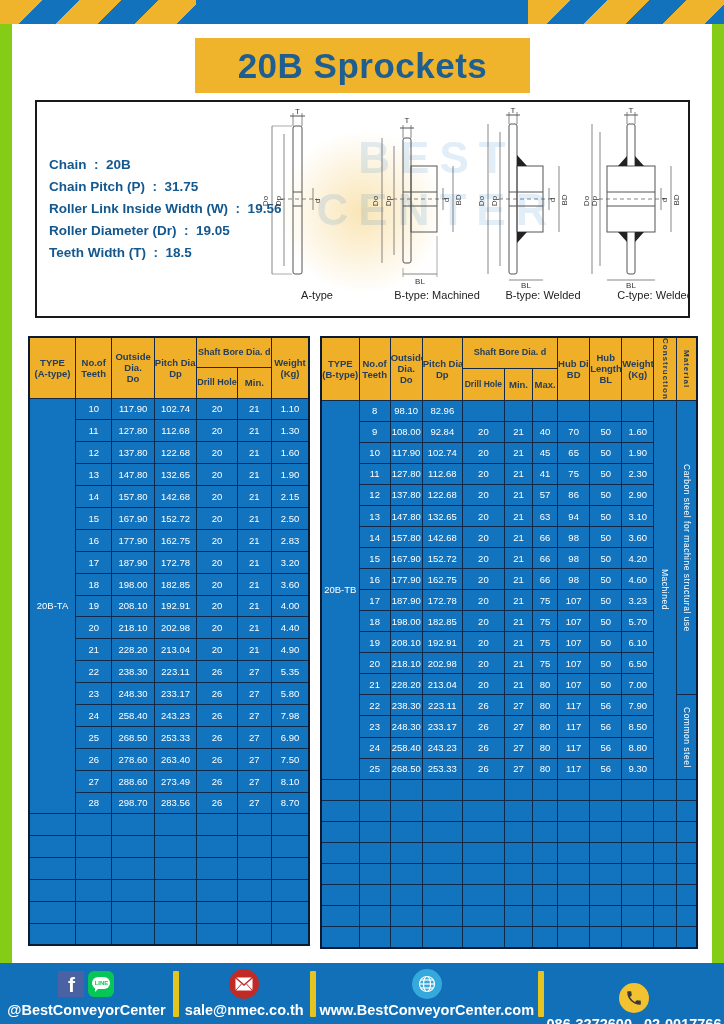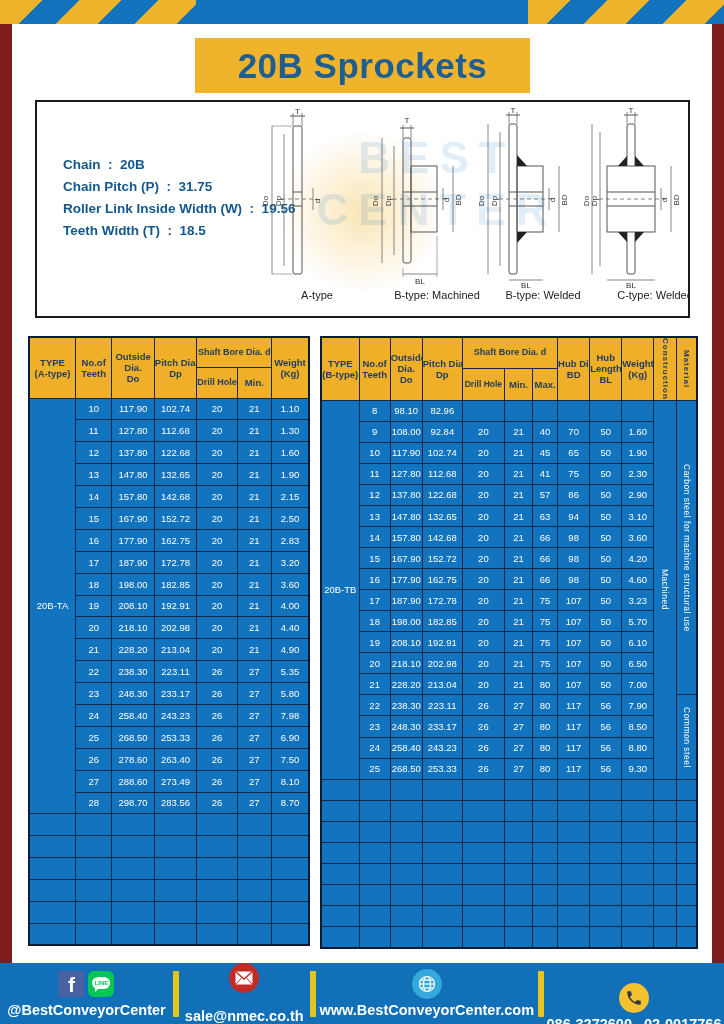--- a/index.html
+++ b/index.html
@@ -1,37 +1,37 @@
 <!DOCTYPE html>
 <html><head>
 <meta charset="utf-8">
 <style>
   html,body{margin:0;padding:0;background:#e9e9e9;}
-  .page{position:relative;width:724px;height:1024px;background:#7f1d1d;overflow:hidden;
+  .page{position:relative;width:724px;height:1024px;background:#84cc16;overflow:hidden;
         font-family:"Liberation Sans",sans-serif;}
   
   .hazard{position:absolute;top:0;left:0;width:724px;height:24px;background:#1273BC;}
   .stripes{position:absolute;top:0;height:24px;
            background:repeating-linear-gradient(135deg,#F0B42C 0 30px,#1273BC 30px 56px);}
   .stripes.left{left:0;width:196px;}
   .stripes.right{left:528px;width:196px;}
   
   .content{position:absolute;left:12px;top:24px;width:700px;height:939px;background:#ffffff;}
   
   .title-banner{position:absolute;left:183px;top:14px;width:335px;height:55px;background:#F0B42C;
                 display:flex;align-items:center;justify-content:center;}
   .title-banner span{font-size:35px;font-weight:800;color:#1F5E90;letter-spacing:.5px;}
   
   .spec-box{position:absolute;left:23px;top:76px;width:651px;height:214px;border:2px solid #1a1a1a;background:#fff;overflow:hidden;}
   .watermark{position:absolute;left:150px;top:30px;width:500px;text-align:center;
              font-weight:800;font-size:44px;line-height:52px;letter-spacing:10px;
              color:rgba(23,115,190,0.13);pointer-events:none;}
   .wm-glow{position:absolute;left:240px;top:30px;width:170px;height:160px;border-radius:50%;
            background:radial-gradient(circle,rgba(240,180,44,0.35) 0%,rgba(240,180,44,0) 70%);}
-  .spec-lines{position:absolute;left:26px;top:52px;}
+  .spec-lines{position:absolute;left:12px;top:52px;}
   .spec-line{font-size:13.5px;font-weight:700;color:#14588E;line-height:22px;white-space:pre;}
   .diagram{position:absolute;top:6px;width:100px;display:flex;flex-direction:column;align-items:center;}
   .diagram svg{display:block;}
   .dia-caption{font-size:11px;color:#222;margin-top:1px;white-space:nowrap;margin-left:44px;}
   .d-a{left:208px}.d-b1{left:328px}.d-b2{left:434px}.d-c{left:546px}
   
   table{border-collapse:collapse;table-layout:fixed;position:absolute;top:312px;height:609px;
         border:2.5px solid #0B1B33;}
   .ta{left:16px;width:282px;}
   .tb{left:308px;width:378px;}
@@ -42,21 +42,21 @@
   tbody td{background:#1273BE;color:#ffffff;font-size:9.5px;font-weight:400;}
   .ta tbody tr{height:21.9px;}
   .tb tbody tr{height:21.05px;}
   .vert{writing-mode:vertical-rl;letter-spacing:1px;margin:0 auto;}
   th .vert{font-size:8px;}
   td.vcell{font-size:8.5px;writing-mode:vertical-rl;letter-spacing:.5px;}
   
   .footer{position:absolute;left:0;top:963px;width:724px;height:61px;background:#1170B8;
           display:flex;align-items:center;}
   .fsec{display:flex;flex-direction:column;align-items:center;justify-content:center;gap:3px;height:100%;}
-  .fs1{width:24.5%;}.fs2{width:18.5%;justify-content:space-between;}.fs3{width:31.5%;}.fs4{width:25.5%;margin-top:28px;}
+  .fs1{width:24.5%;}.fs2{width:18.5%;}.fs3{width:31.5%;}.fs4{width:25.5%;margin-top:28px;}
   .fdiv{width:6px;height:46px;background:#E5C41F;border-radius:1px;flex:0 0 auto;}
   .flabel{color:#fff;font-weight:700;font-size:14.5px;white-space:nowrap;}
   .ficons{display:flex;gap:4px;align-items:center;height:30px;}
   .fb{width:26px;height:26px;background:#4A62A3;color:#fff;font-weight:800;font-size:21px;
       display:flex;align-items:flex-end;justify-content:center;line-height:24px;}
   .line-badge{width:26px;height:26px;background:#06C755;border-radius:6px;position:relative;}
   .line-bubble{position:absolute;left:4px;top:6px;width:18px;height:12px;background:#fff;border-radius:6px;
                font-size:6px;font-weight:800;color:#06C755;text-align:center;line-height:12px;}
   .line-tail{position:absolute;left:7px;top:17px;width:0;height:0;border-left:4px solid #fff;border-bottom:4px solid transparent;}
   .circle-ic{width:30px;height:30px;border-radius:50%;display:flex;align-items:center;justify-content:center;}
@@ -84,20 +84,21 @@
       <div class="wm-glow"></div>
       <div class="watermark">
         <div>BEST</div>
         <div>CENTER</div>
       </div>
 
       <div class="spec-lines">
         <div class="spec-line">Chain  :  20B</div>
         <div class="spec-line">Chain Pitch (P)  :  31.75</div>
         <div class="spec-line">Roller Link Inside Width (W)  :  19.56</div>
+        <div class="spec-line">Roller Diameter (Dr)  :  19.05</div>
         <div class="spec-line">Teeth Width (T)  :  18.5</div>
       </div>
 
       <div class="diagram d-a">
         <svg width="100" height="180" viewBox="0 0 100 180">
           <g stroke="#555" stroke-width="1" fill="none">
             <rect x="48" y="18" width="9" height="148" rx="2"></rect>
             <line x1="48" y1="84" x2="57" y2="84"></line>
               <line x1="48" y1="98" x2="57" y2="98"></line>
             <line x1="36" y1="91" x2="72" y2="91" stroke-dasharray="4,3" stroke-width="0.7"></line>

